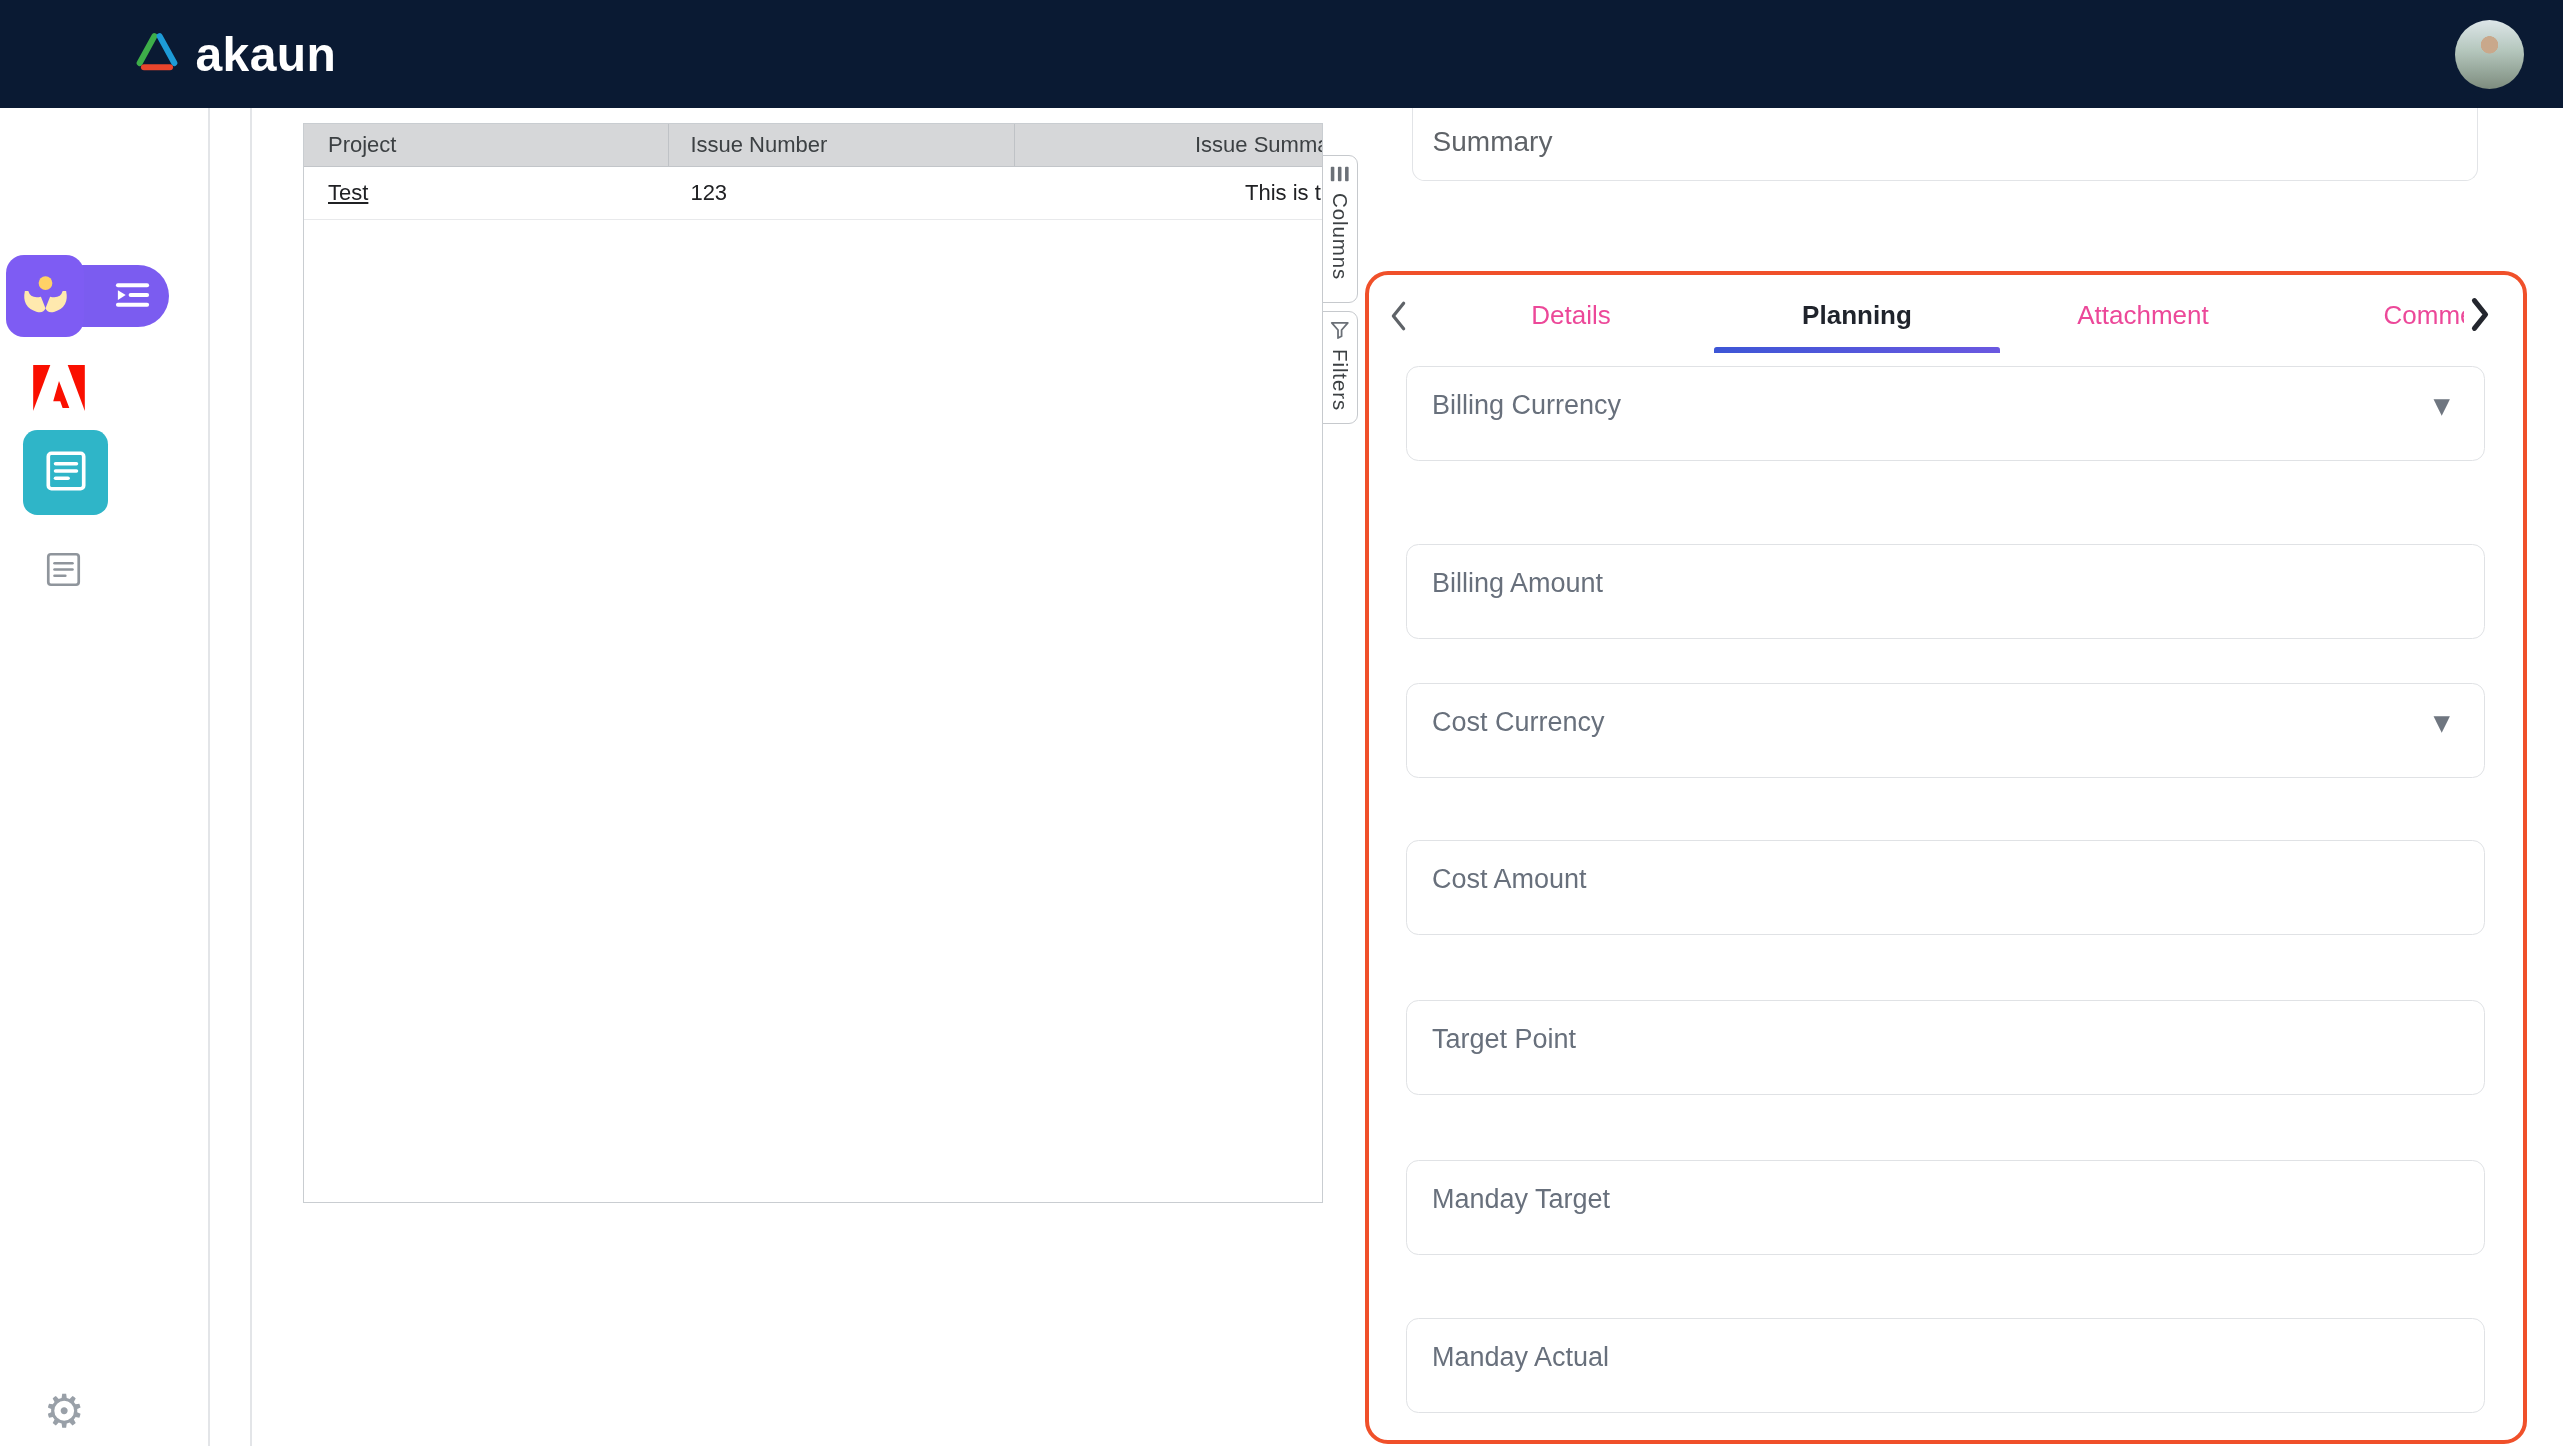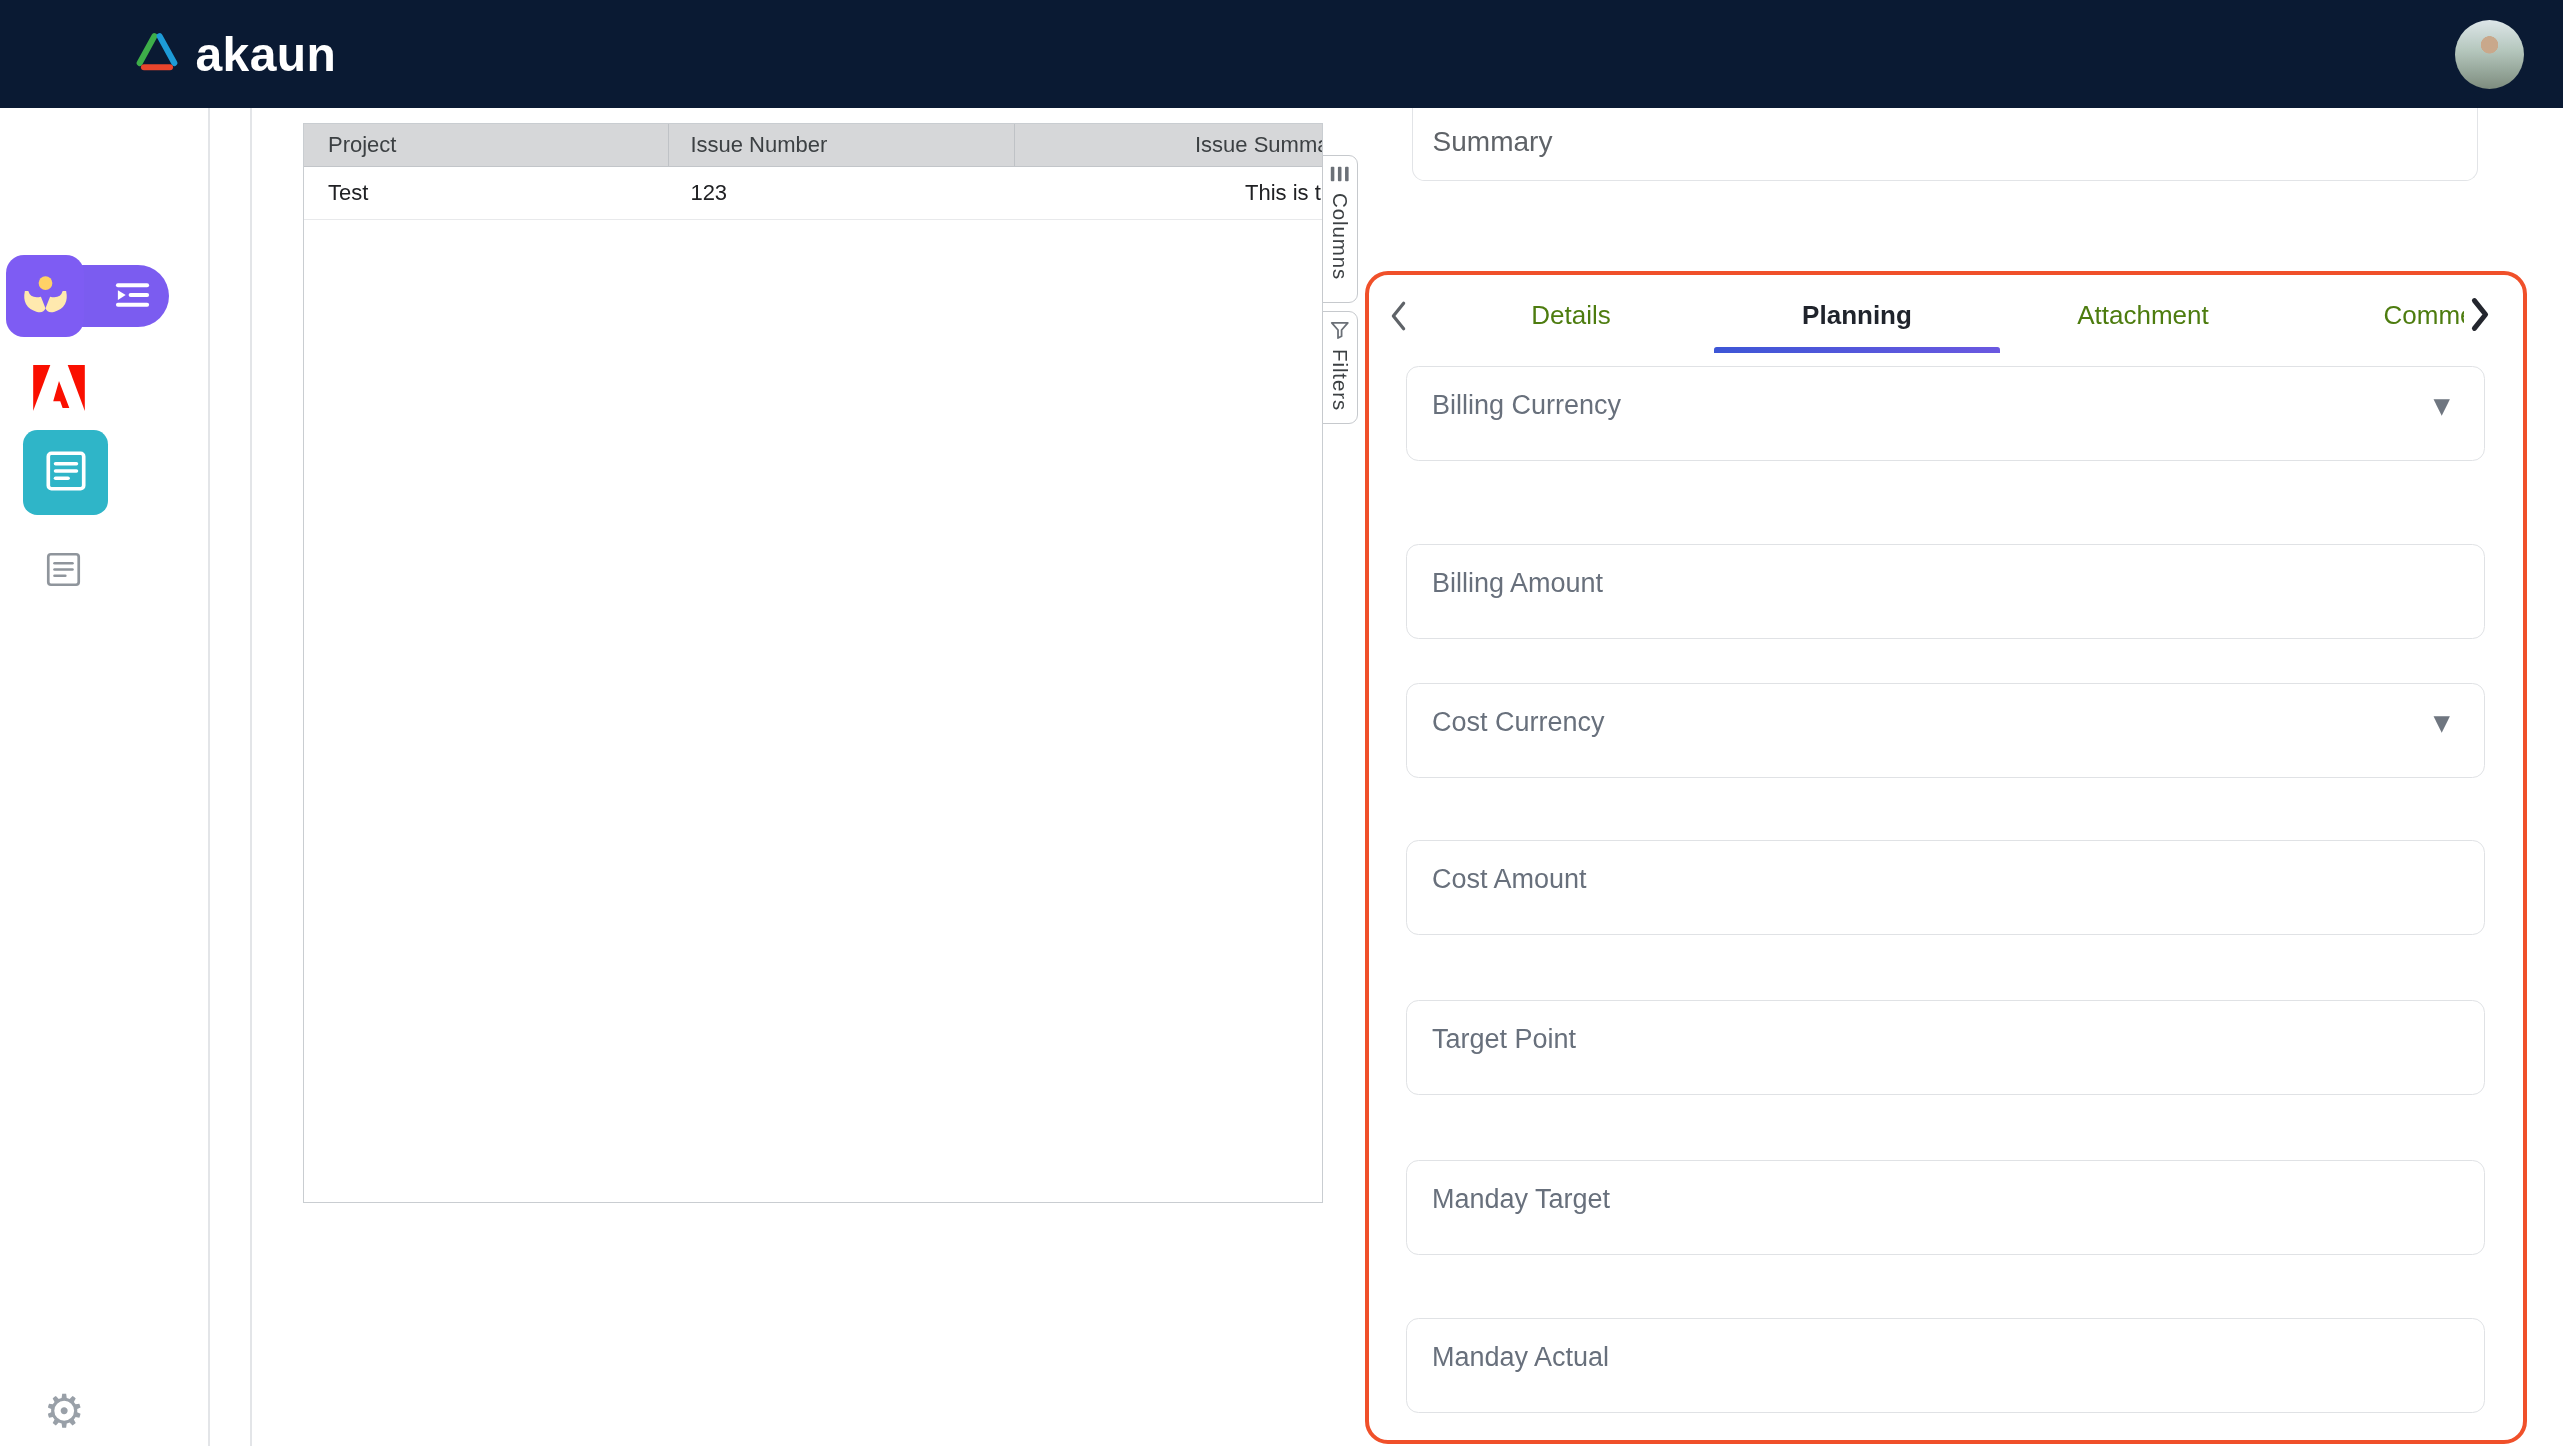--- a/index.html
+++ b/index.html
@@ -36,42 +36,42 @@
 
   
   .table { position:absolute; left:303px; top:123px; width:1020px; height:1080px; border:1.8px solid #c9cdd1; background:#fff; }
   .thead { display:flex; height:43px; background:#d6d7d9; border-bottom:1.8px solid #c2c5c9; }
   .th { display:flex; align-items:center; font-size:22px; color:#3c4043; font-weight:500; white-space:nowrap; overflow:hidden; cursor:pointer; }
   .th.c1 { width:365px; padding-left:24px; border-right:1.8px solid #bfc2c6; }
   .th.c2 { width:346px; padding-left:21.4px; border-right:1.8px solid #bfc2c6; }
   .th.c3 { flex:1; padding-left:180px; }
   .trow { display:flex; height:53px; border-bottom:1.8px solid #e8e9eb; background:#fff; cursor:pointer; }
   .td { display:flex; align-items:center; font-size:22px; color:#202124; white-space:nowrap; overflow:hidden; }
-  .td.c1 { width:365px; padding-left:24px; }
+  .td.c1 { width:365px; padding-left:24px;text-decoration:underline; }
   .td.c2 { width:346px; padding-left:21.4px; }
   .td.c3 { flex:1; padding-left:230px; }
 
   
   .side-tab { position:absolute; left:1322px; width:36px; background:#fff; border:1.8px solid #c6c9cd; border-radius:0 9px 9px 0;
               display:flex; flex-direction:column; align-items:center; padding-top:9px; gap:7.1px; cursor:pointer; }
   .side-tab .vtext { writing-mode:vertical-rl; font-size:20.5px; color:#3c4043; letter-spacing:0.9px; }
   .side-tab.columns { top:155px; height:148px; }
   .side-tab.filters { top:311px; height:113px; }
 
   
   .summary-field { position:absolute; left:1412px; top:108px; width:1066px; height:73px;
                    border:1.8px solid #e2e4e7; border-top:none; border-radius:0 0 12.5px 12.5px; cursor:text; }
   .summary-field span { position:absolute; left:19.6px; top:18px; font-size:28px; color:#5f6368; }
 
   .tabbar { position:absolute; left:1371px; top:278px; width:1150px; height:75px; }
   .chev { position:absolute; background:none; border:none; cursor:pointer; display:flex; align-items:center; justify-content:center; }
   .chev.left { left:9px; top:18px; width:36px; height:39px; }
   .chev.right { right:21.4px; top:14.2px; width:39px; height:44px; }
   .tabs { position:absolute; left:57px; top:0; width:1036px; height:75px; display:flex; overflow:hidden; }
-  .tab { flex:0 0 286px; display:flex; align-items:center; justify-content:center; font-size:26px; color:#4d7c0f;
+  .tab { flex:0 0 286px; display:flex; align-items:center; justify-content:center; font-size:26px; color:#ec4899;
          position:relative; cursor:pointer; white-space:nowrap; }
   .tab.active { color:#20242c; font-weight:600; }
   .tab.active::after { content:""; position:absolute; left:0; right:0; bottom:0; height:6.2px;
                        background:linear-gradient(90deg,#3d56d6,#6a58e0); border-radius:2.7px 2.7px 0 0; }
 
   .field { position:absolute; left:1406px; width:1079px; height:95px; border:1.8px solid #e0e2e5; border-radius:12.5px;
            display:flex; align-items:center; padding:0 34px 16px 25px; background:#fff; cursor:text; }
   .flabel { font-size:27px; color:#68707c; }
   .caret { margin-left:auto; font-size:21.4px; color:#6f7680; font-family:"DejaVu Sans", sans-serif; }
 

